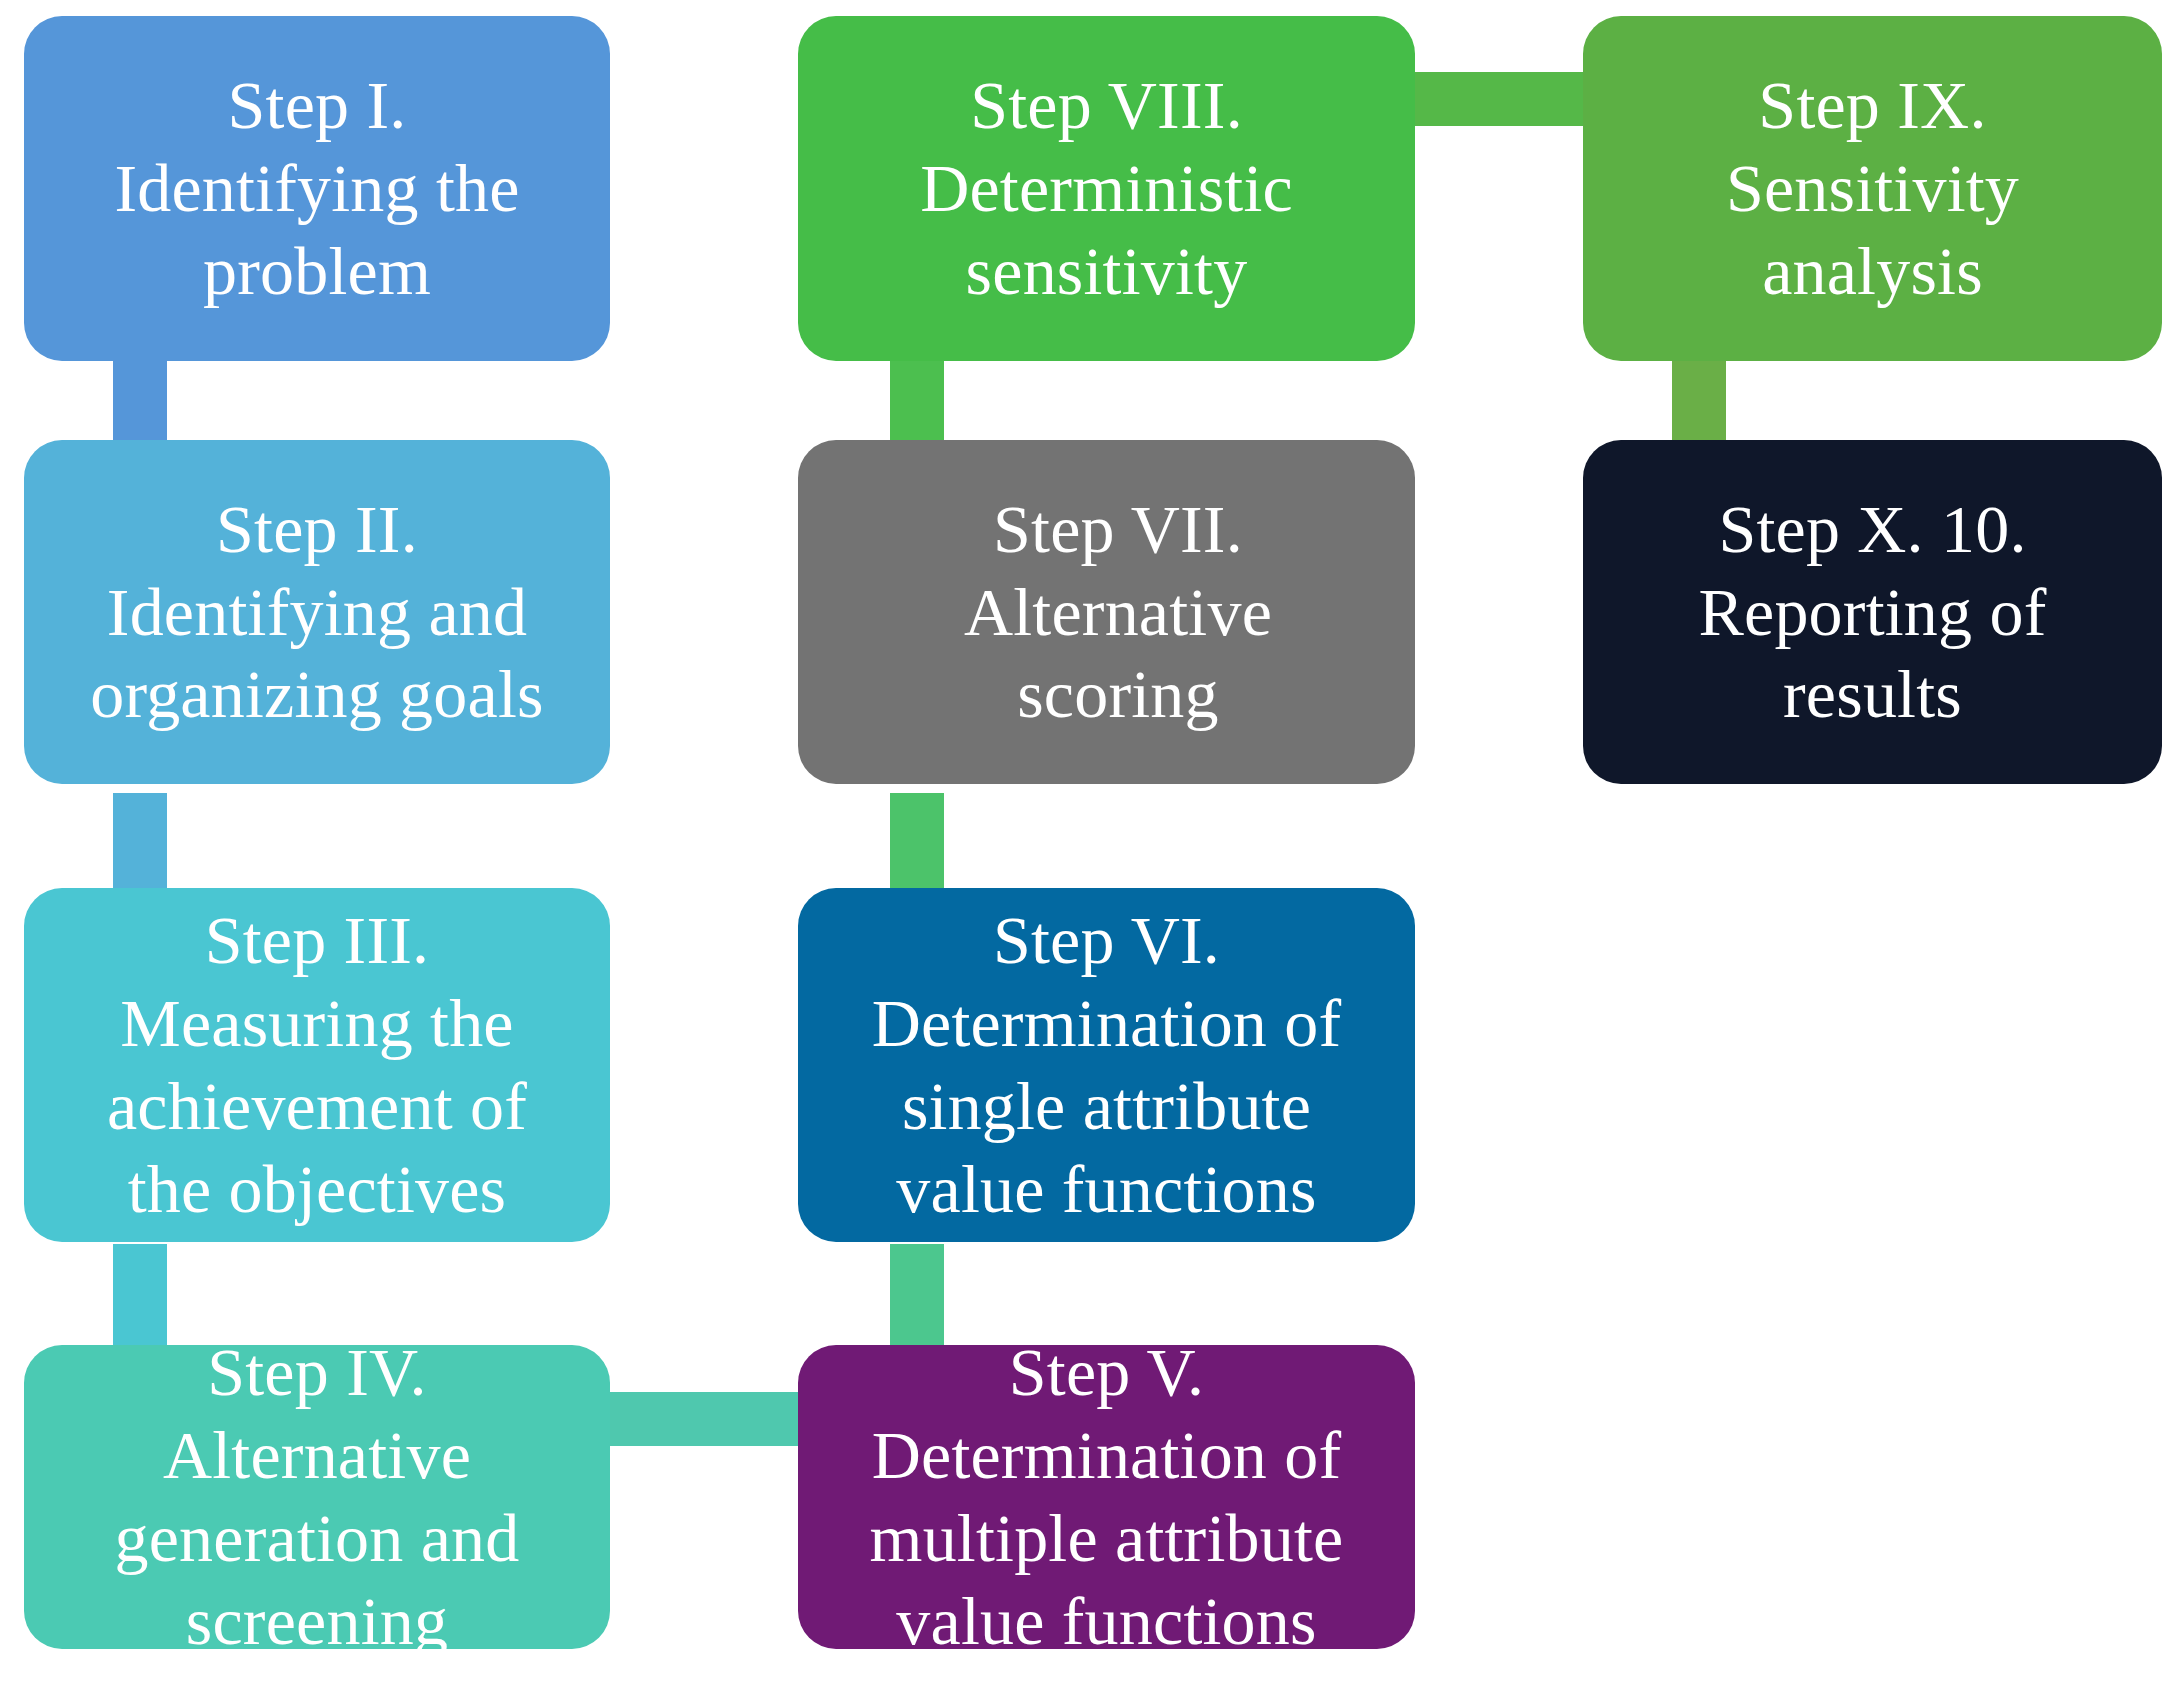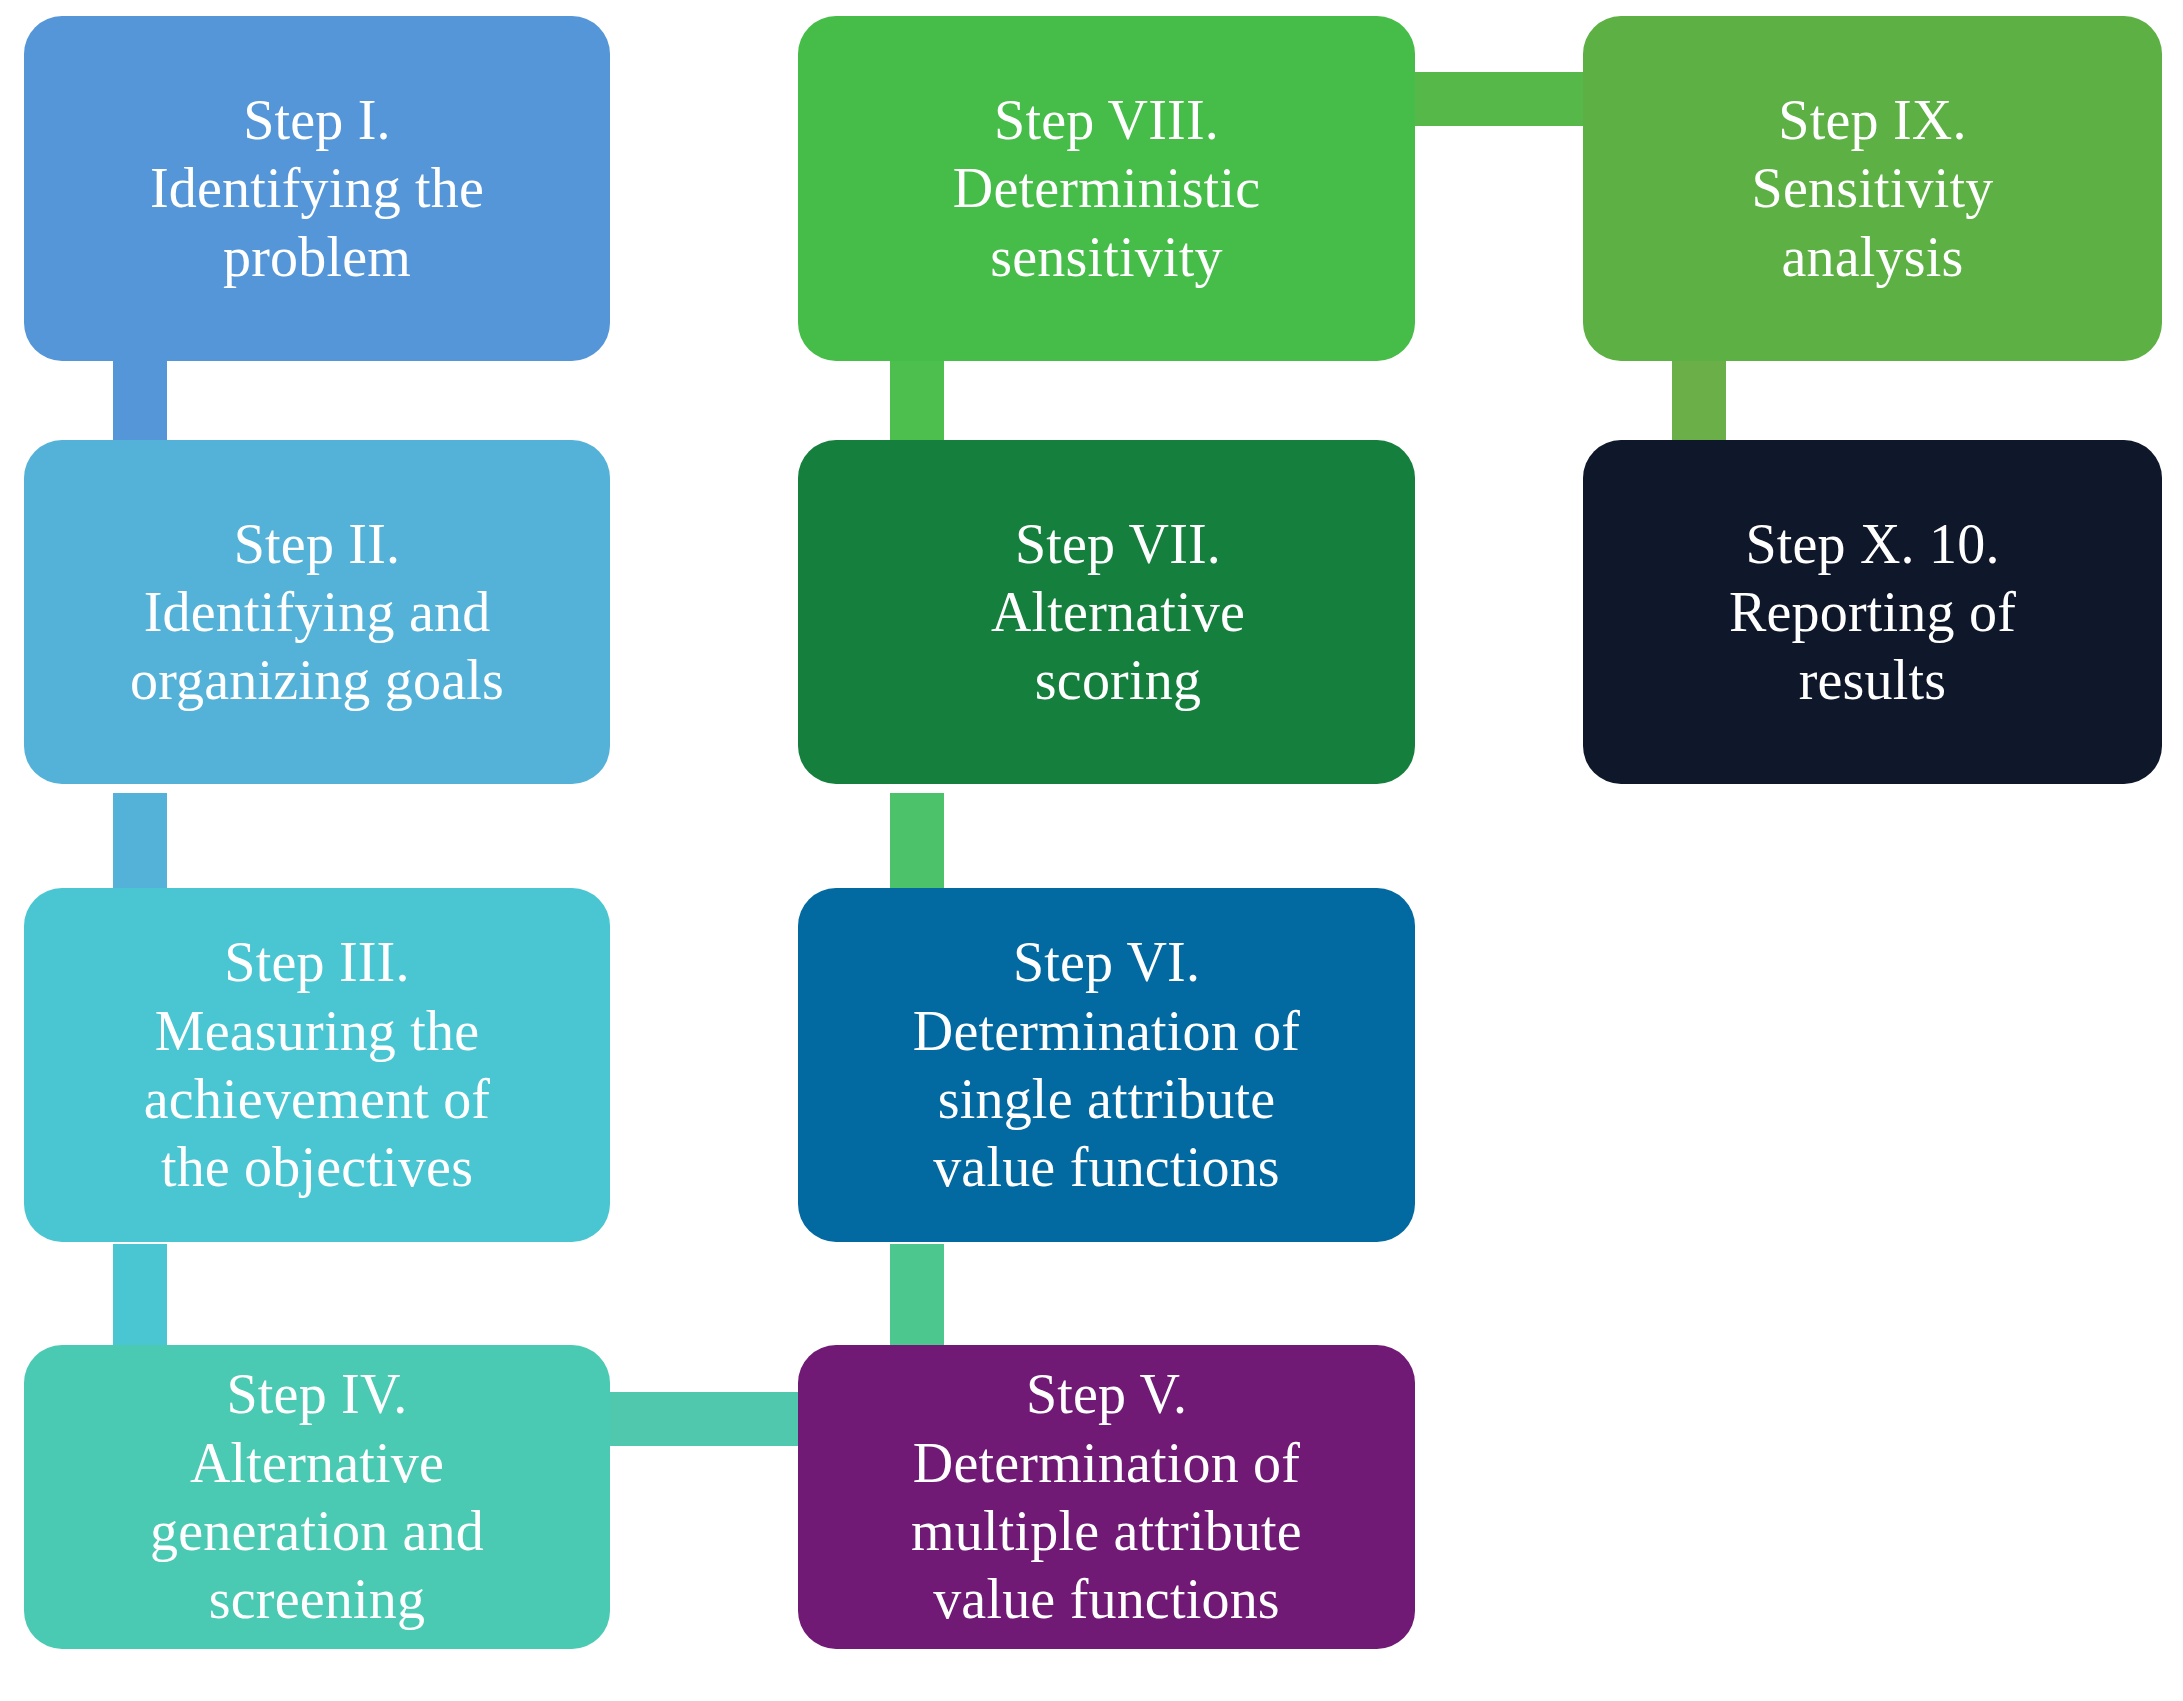--- a/index.html
+++ b/index.html
@@ -20,21 +20,21 @@
     border-radius: 38px;
     display: flex;
     align-items: center;
     justify-content: center;
     box-sizing: border-box;
     z-index: 2;
   }
   .node .label {
     color: #ffffff;
     text-align: center;
-    font-size: 56px;
+    font-size: 68px;
     line-height: 1.22;
     font-weight: 400;
     padding: 0 20.7px;
     white-space: pre-line;
     letter-spacing: 0.2px;
   }
   .connector {
     position: absolute;
     z-index: 1;
   }
@@ -109,21 +109,21 @@
 value functions</span>
   </div>
 
   <div class="node c2 r3" style="background:#0369a1;">
     <span class="label">Step VI.
 Determination of
 single attribute
 value functions</span>
   </div>
 
-  <div class="node c2 r2" style="background:#15803d;padding-left:23px;">
+  <div class="node c2 r2" style="background:#737373;padding-left:23px;">
     <span class="label">Step VII.
 Alternative
 scoring</span>
   </div>
 
   <div class="node c2 r1" style="background:#45bd48;">
     <span class="label">Step VIII.
 Deterministic
 sensitivity</span>
   </div>

